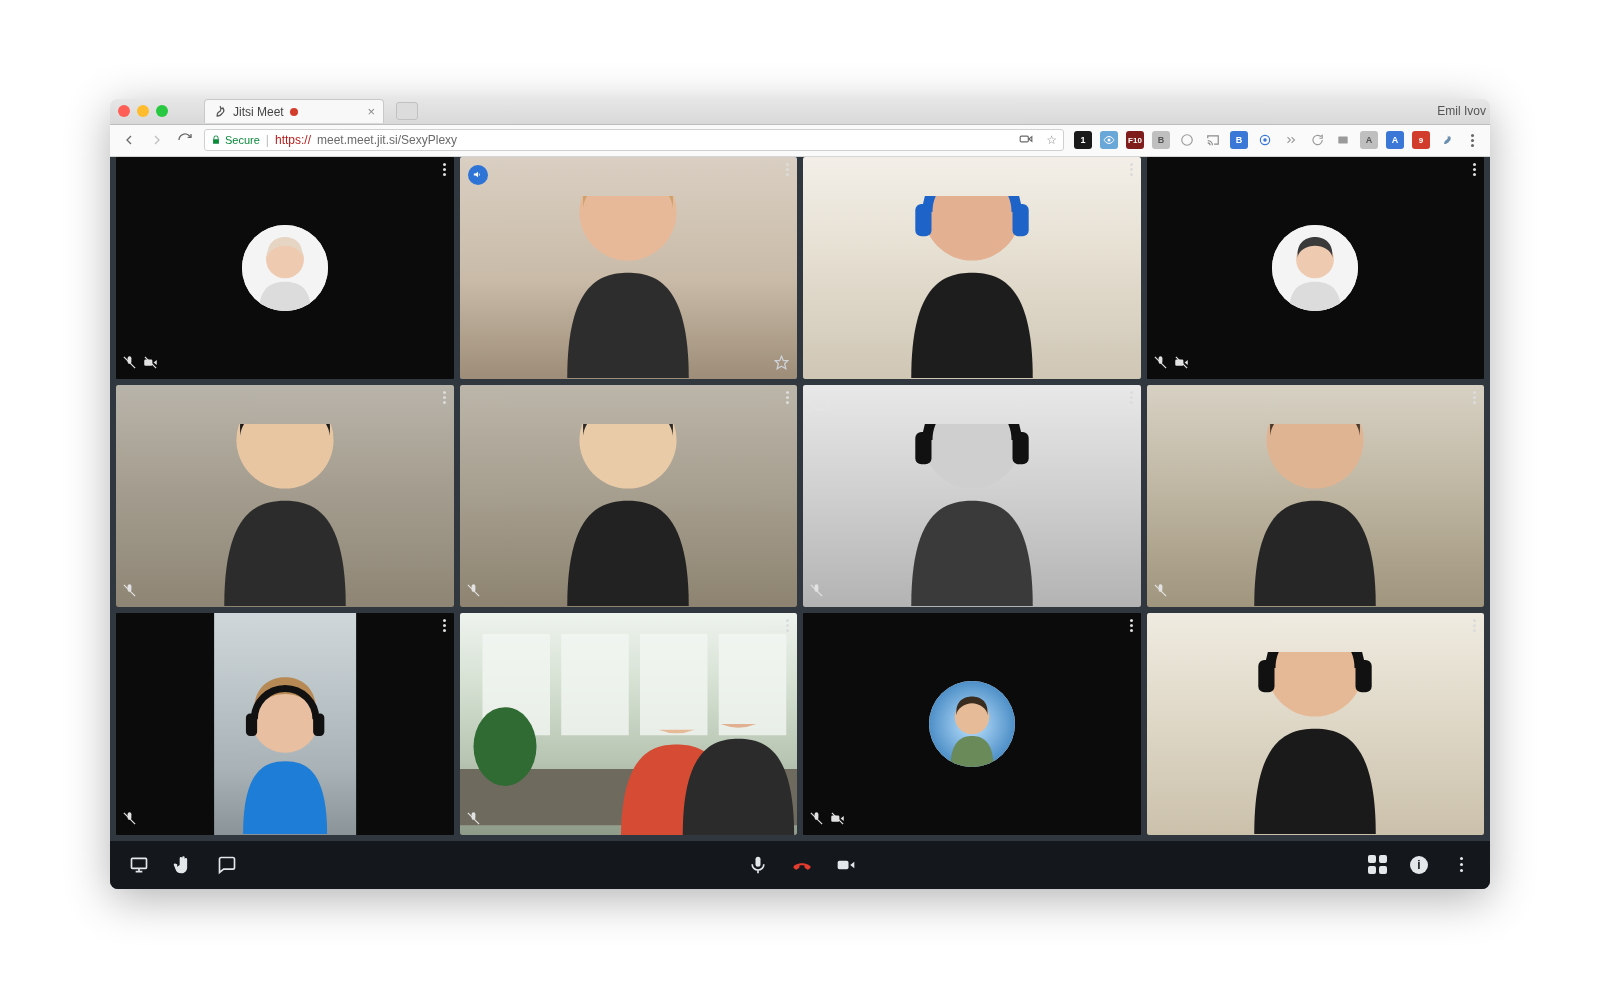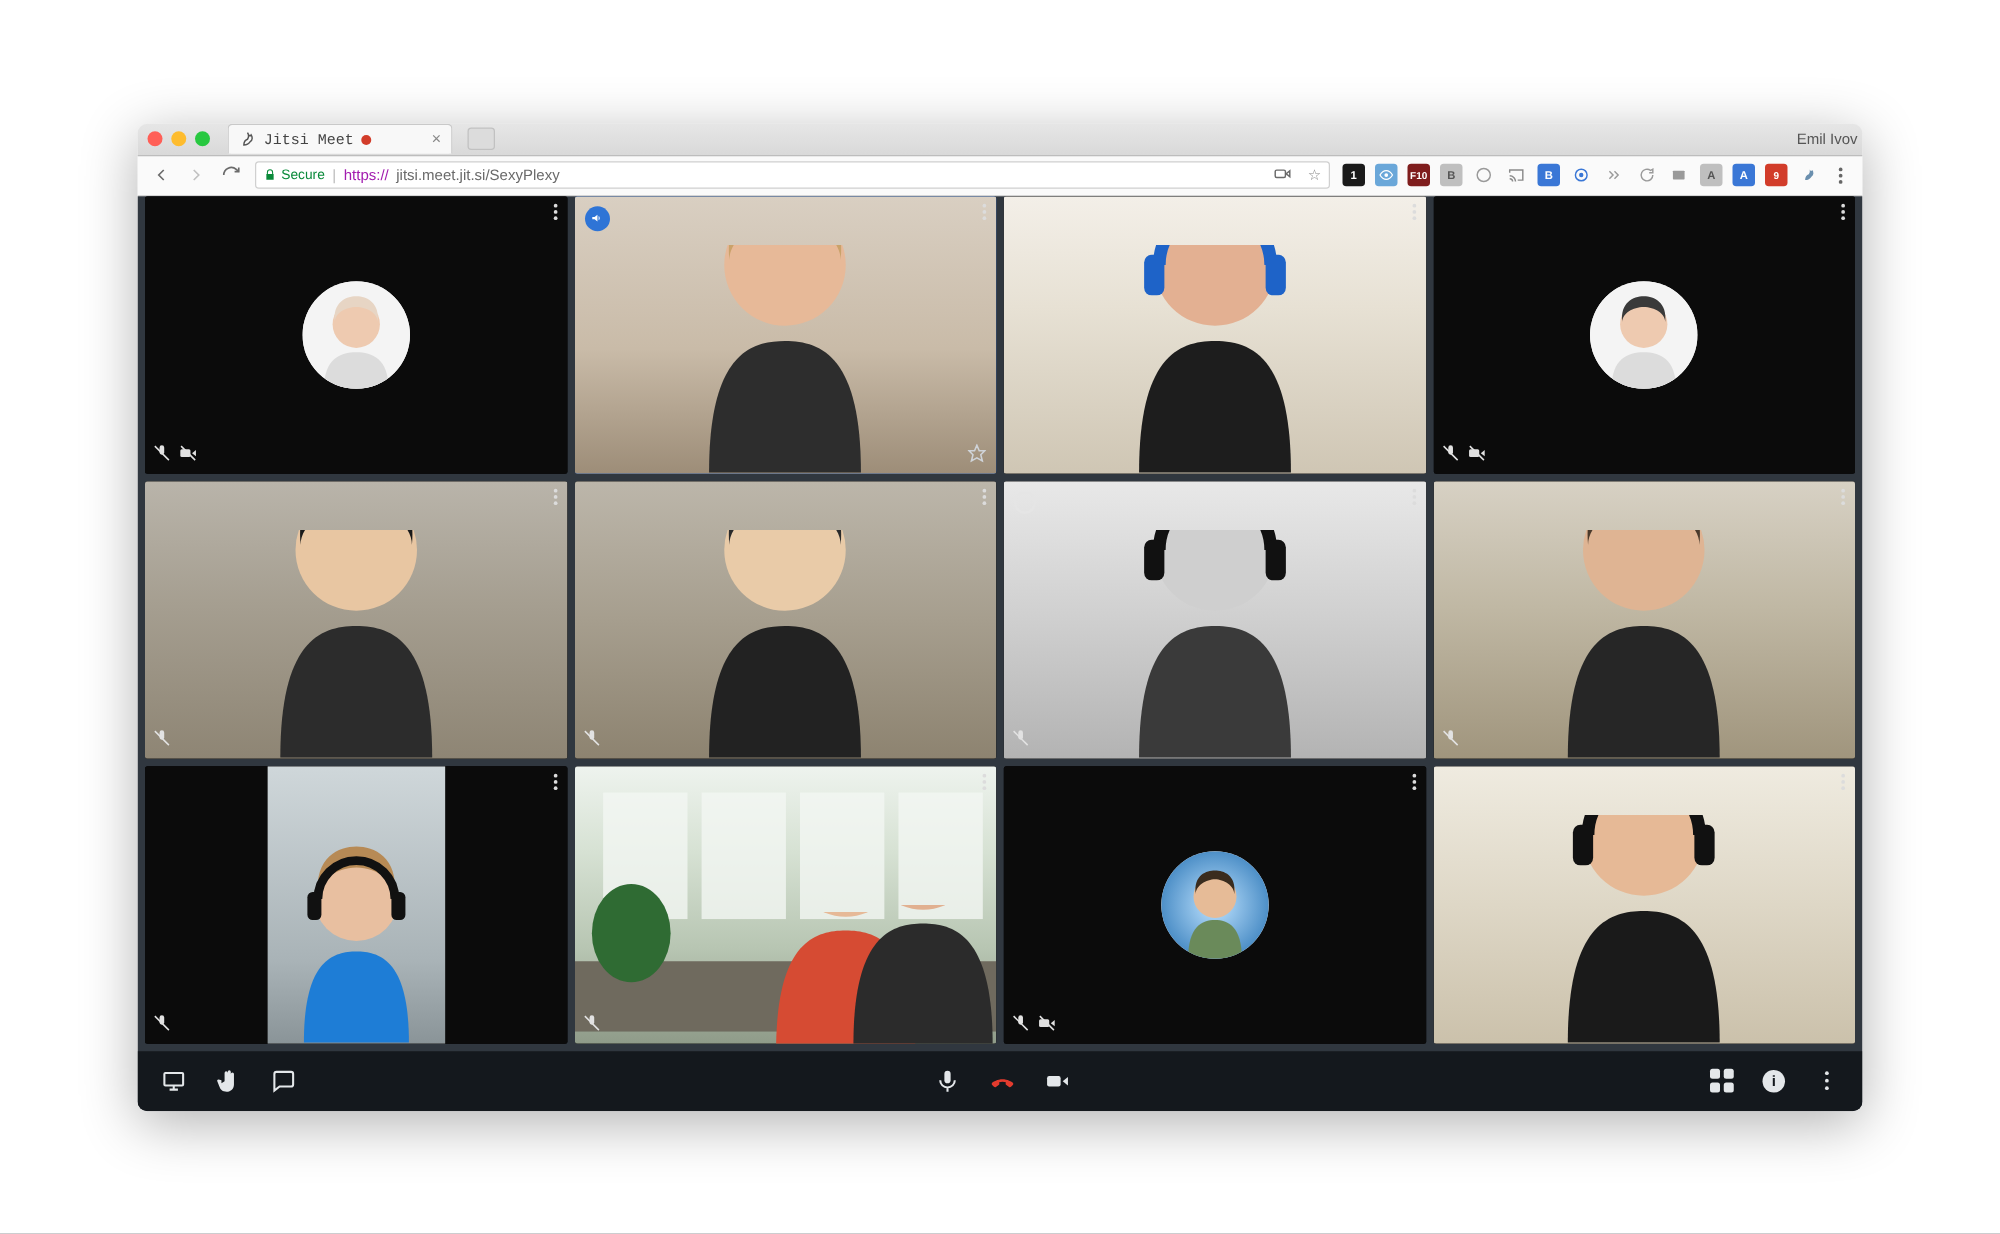--- a/index.html
+++ b/index.html
@@ -35,52 +35,51 @@
     padding: 0 8px;
     gap: 6px;
     position: relative;
   }
   .traffic { display:flex; gap:7px; margin-right:8px;}
   .dot { width:12px;height:12px;border-radius:50%; }
   .dot.red   { background:#ff5f57; }
   .dot.yellow{ background:#febc2e; }
   .dot.green { background:#28c840; }
   .tab {
-    margin-left:0;
+    margin-left:22px;
     height: 24px;
     background:#f8f8f8;
     border:1px solid #c9c9c9;
     border-bottom:none;
     border-radius:4px 4px 0 0;
     display:flex;align-items:center;
     padding:0 8px;gap:6px;
     font-size:12px;color:#444;
     min-width:180px;
-    font-family:Liberation Mono, monospace;
   }
   .favicon { width:14px;height:14px;color:#555;}
   .tab .rec { width:8px;height:8px;border-radius:50%;background:#d23c2a;}
   .tab .closex { margin-left:auto;color:#888;font-size:13px;line-height:1;cursor:default;}
   .profile-name{position:absolute;right:4px;font-size:12px;color:#555;}
   .newtab { width:22px;height:18px;background:#dcdcdc;border:1px solid #c1c1c1;border-radius:3px;margin-left:6px;}
   
   .urlbar {
     height:32px;background:#fafafa;border-bottom:1px solid #d5d5d5;
     display:flex;align-items:center;padding:0 10px;gap:10px;
   }
   .navbtn{width:18px;height:18px;display:flex;align-items:center;justify-content:center;color:#6b6b6b;}
   .navbtn svg{width:16px;height:16px;}
   .addr {
     flex:1;height:22px;border:1px solid #d0d0d0;border-radius:3px;background:#fff;
     display:flex;align-items:center;padding:0 6px;font-size:12px;color:#333;gap:6px;
     position:relative;
   }
   .addr .lock{color:#0a8a3a;font-size:11px;display:flex;align-items:center;gap:4px;}
   .addr .sep{color:#bbb;}
-  .addr .proto{color:#a21caf;}
+  .addr .proto{color:#b91c1c;}
   .addr .rest{color:#6a6a6a;}
   .addr .star{position:absolute;right:6px;color:#888;}
   .ext-row{display:flex;align-items:center;gap:8px;}
   .ext{width:18px;height:18px;border-radius:3px;display:flex;align-items:center;justify-content:center;font-size:9px;font-weight:700;color:#fff;}
   .menu-dots{width:16px;height:16px;display:flex;flex-direction:column;justify-content:center;align-items:center;gap:2px;}
   .menu-dots span{width:3px;height:3px;background:#666;border-radius:50%;}
   
   .app {
     flex:1;background:#30373f;display:flex;flex-direction:column;position:relative;overflow:hidden;
   }
@@ -184,21 +183,21 @@
       </div>
     <div class="addr">
       <span class="lock">
         <svg width="10" height="10" viewBox="0 0 24 24" fill="#0a8a3a">
             <path d="M6 10V7a6 6 0 0 1 12 0v3h1v11H5V10h1zm2 0h8V7a4 4 0 0 0-8 0v3z"></path>
           </svg>
         <span>Secure</span>
       </span>
       <span class="sep">|</span>
       <span class="proto">https://</span>
-        <span class="rest">jitsi.meet.jit.si/SexyPlexy</span>
+        <span class="rest">meet.meet.jit.si/SexyPlexy</span>
       <span style="position:absolute;right:30px;color:#6a6a6a;">
         <svg width="14" height="14" viewBox="0 0 24 24" fill="none" stroke="currentColor" stroke-width="2">
             <rect x="2" y="7" width="14" height="10" rx="2"></rect>
             <polygon points="22 8 17 12 22 16"></polygon>
           </svg>
       </span>
       <span class="star">☆</span>
     </div>
     <div class="ext-row">
       <div class="ext" style="background:#1a1a1a">

